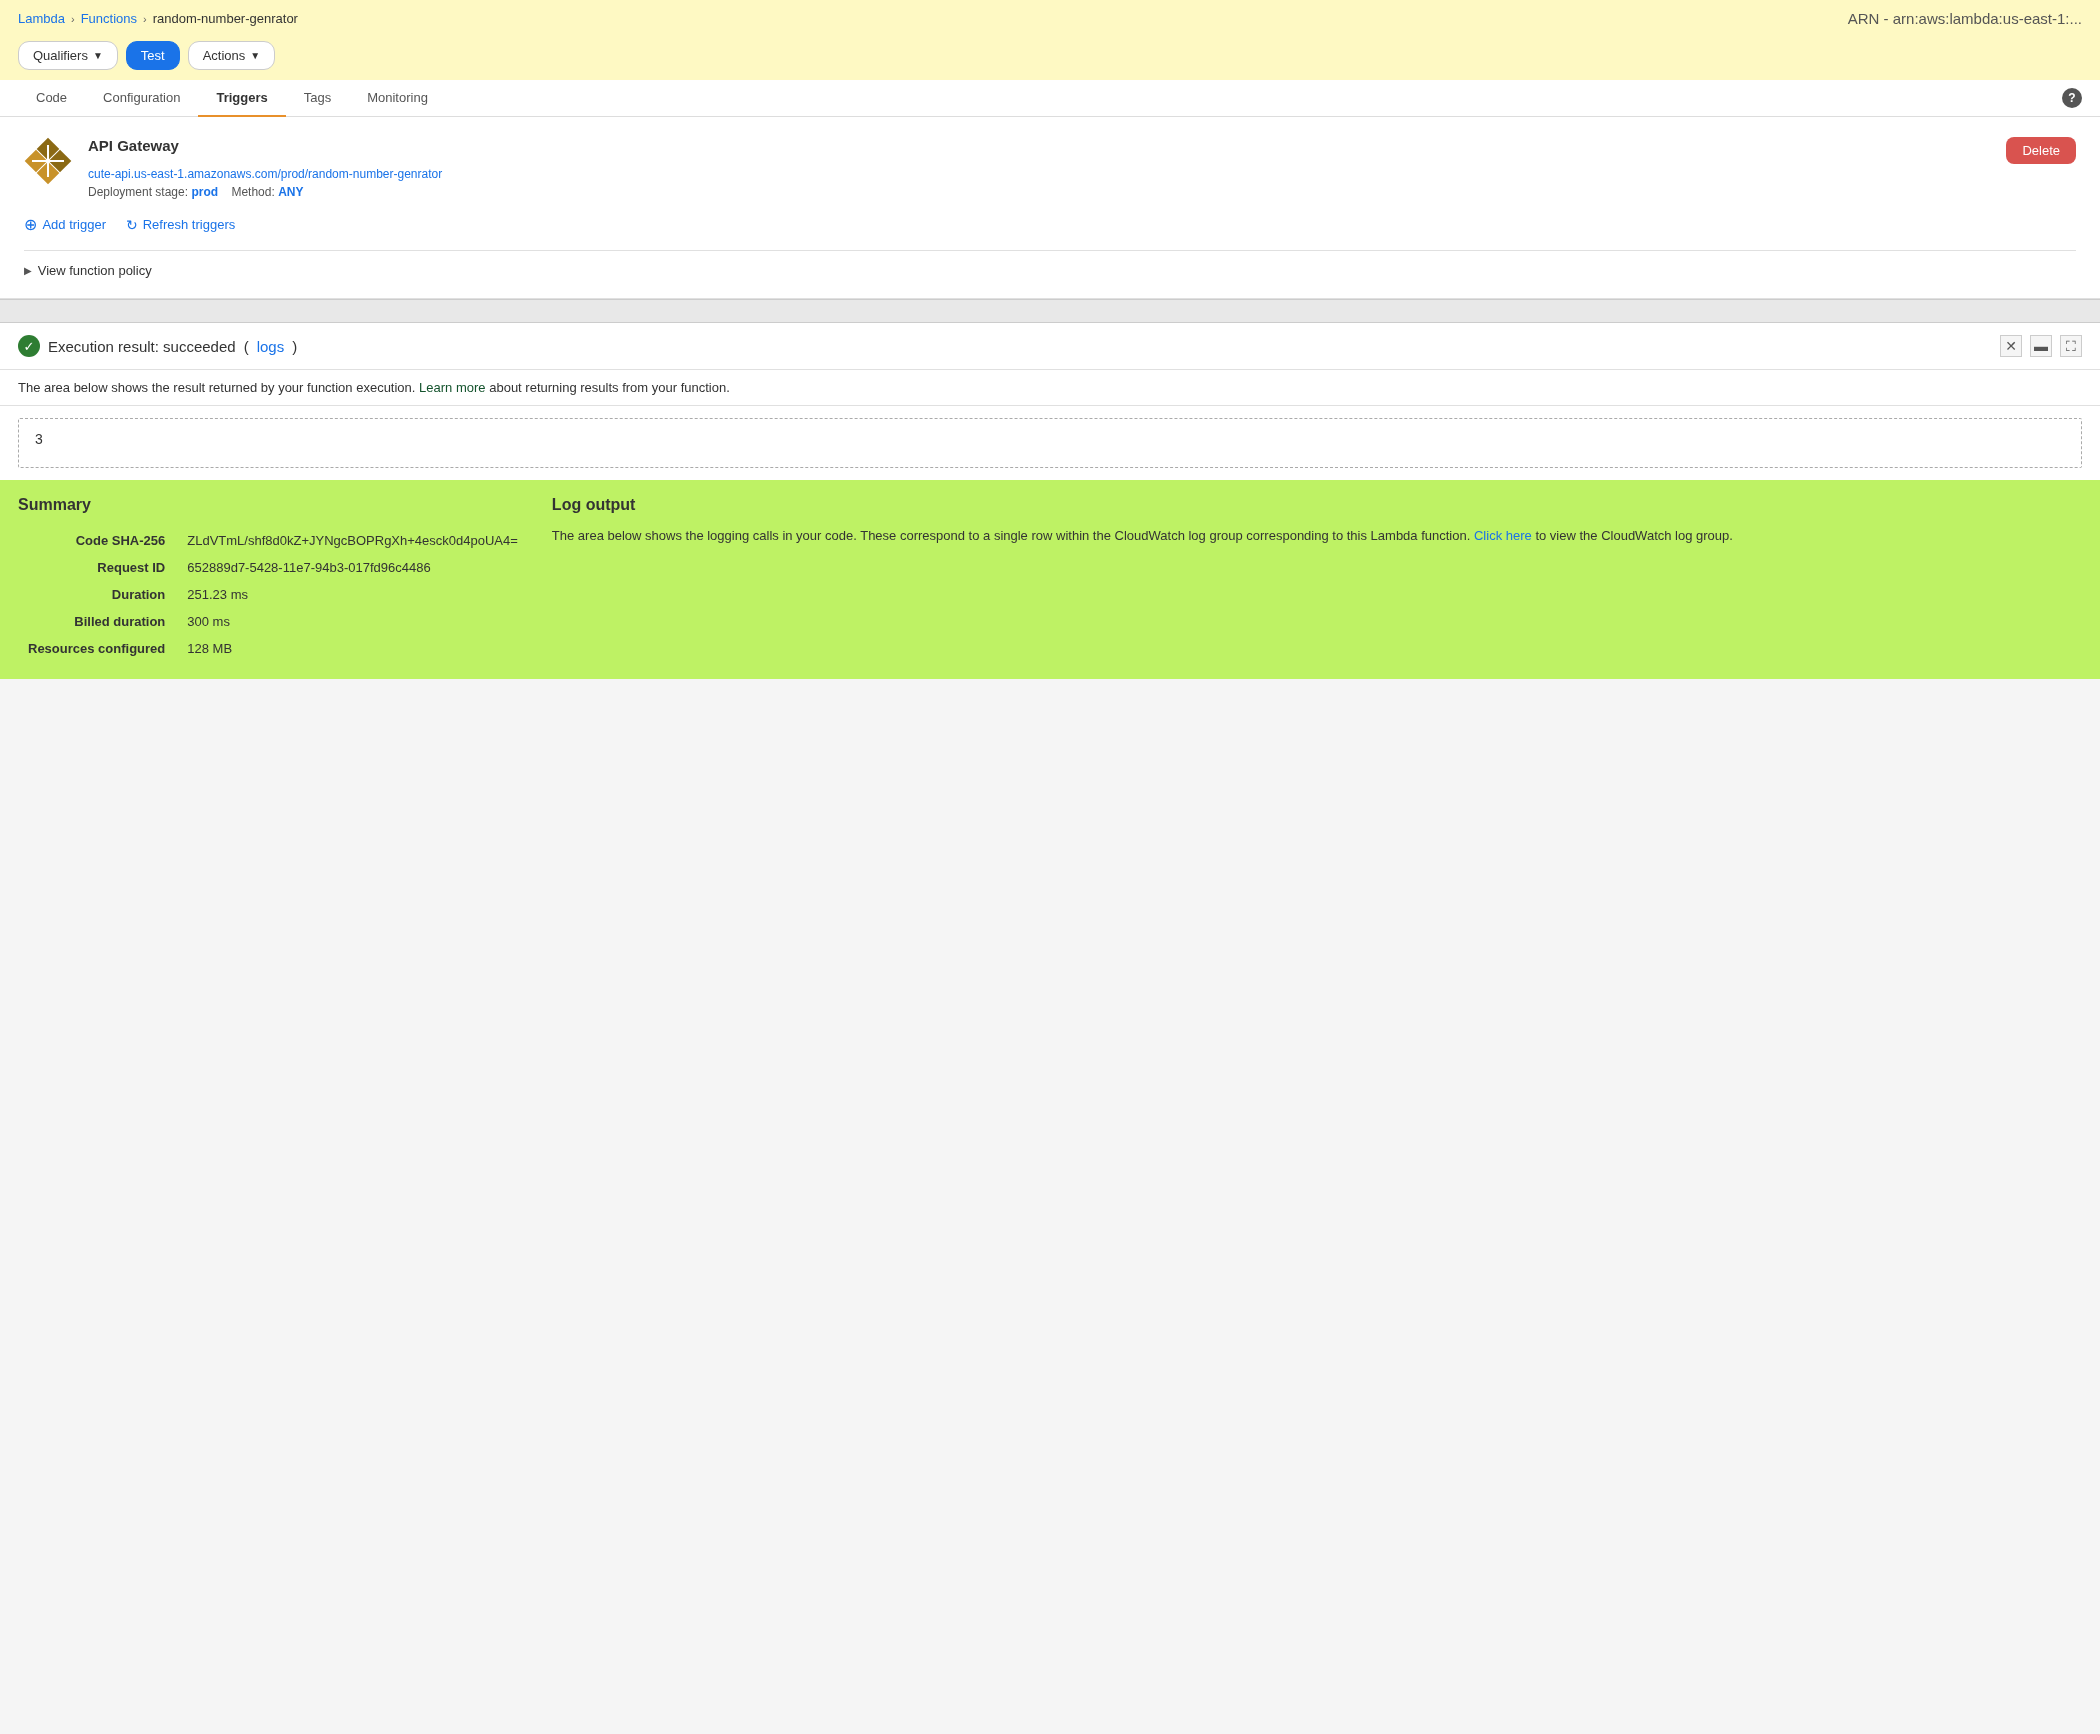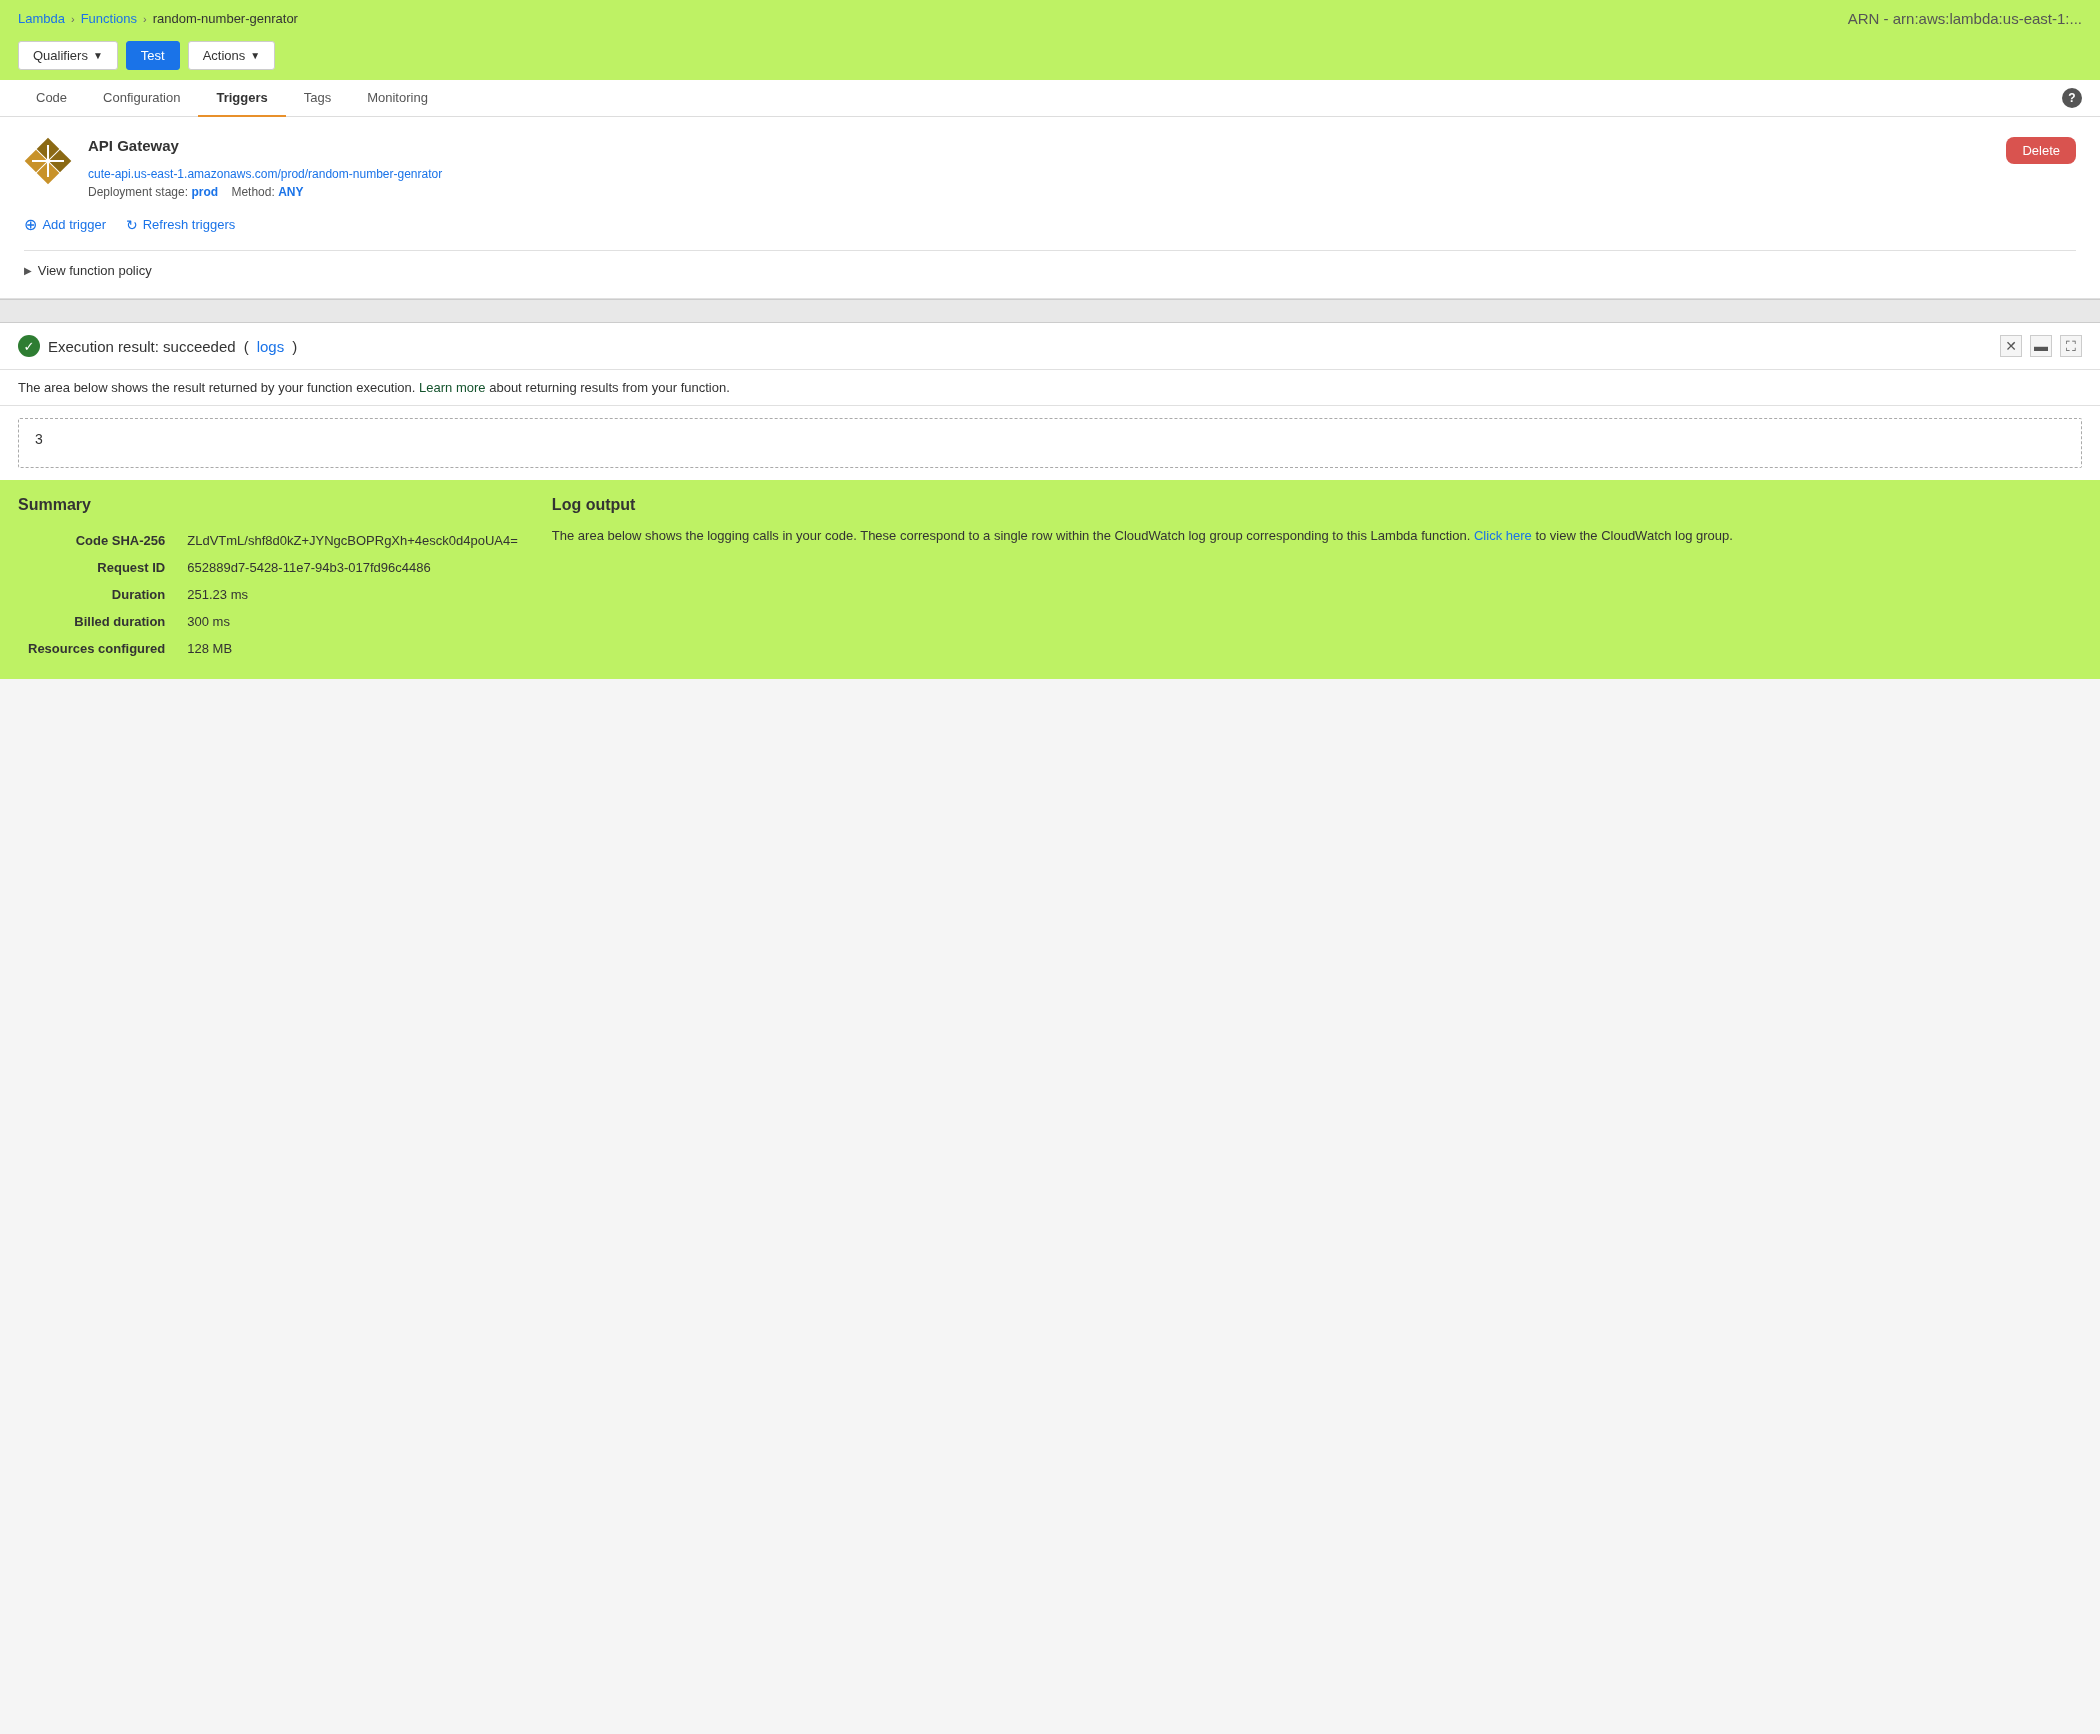--- a/index.html
+++ b/index.html
@@ -5,21 +5,21 @@
     * { box-sizing: border-box; margin: 0; padding: 0; }
     body {
       font-family: -apple-system, BlinkMacSystemFont, "Segoe UI", Arial, sans-serif;
       font-size: 13px;
       background: #f5f5f5;
       color: #333;
     }
 
     
     .top-section {
-      background: #bef264;
+      background: #fef9c3;
       padding: 0;
     }
 
     
     .breadcrumb {
       display: flex;
       align-items: center;
       padding: 10px 18px 6px;
       font-size: 13px;
       gap: 4px;
@@ -47,21 +47,21 @@
       display: flex;
       align-items: center;
       padding: 8px 18px 10px;
       gap: 8px;
     }
     .btn {
       display: inline-flex;
       align-items: center;
       gap: 5px;
       padding: 6px 14px;
-      border-radius: 3px;
+      border-radius: 11px;
       cursor: pointer;
       font-size: 13px;
       font-weight: 500;
       border: 1px solid #ccc;
       background: #fff;
       color: #333;
     }
     .btn-primary {
       background: #1a73e8;
       color: #fff;

